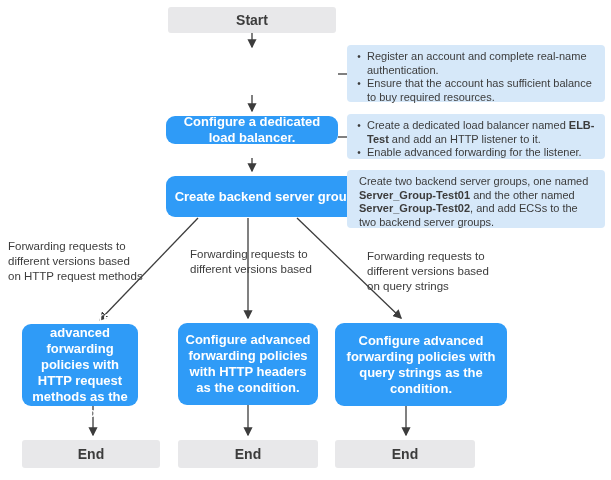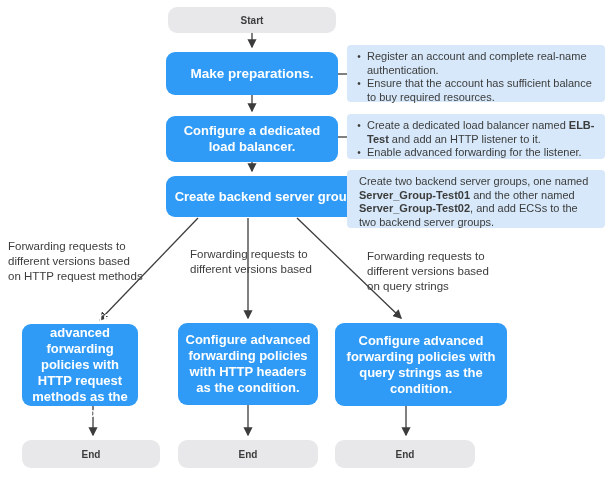--- a/index.html
+++ b/index.html
@@ -17,21 +17,21 @@
     display:flex; align-items:center; justify-content:center;
     text-align:center;
   }
   .node.blue {
     background:var(--node-blue,#2f9bf7); color:#ffffff;
     font-weight:bold; font-size:13px; line-height:16px;
     border-radius:9px; padding:3px 6px;
   }
   .node.gray {
     background:var(--node-gray,#e8e8ea); color:var(--text-dark,#3c3c3c);
-    font-weight:bold; font-size:10px; border-radius:9px;
+    font-weight:bold; font-size:14px; border-radius:3px;
   }
 
   .note {
     position:absolute; box-sizing:border-box;
     background:var(--note-bg,#d6e8f9); border-radius:4px;
     color:var(--text-dark,#3c3c3c); font-size:11px; line-height:13.5px;
     padding:5px 8px 4px 4px;
   }
   .note .item { display:grid; grid-template-columns:16px 1fr; }
   .note .bullet { text-align:center; font-size:10px; }
@@ -66,23 +66,22 @@
     <line x1="338" y1="74" x2="349" y2="74"></line>
     <circle cx="351" cy="74" r="3.2"></circle>
     <line x1="338" y1="137" x2="349" y2="137"></line>
     <circle cx="351" cy="137" r="3.2"></circle>
     <line x1="338" y1="196" x2="349" y2="196"></line>
     <circle cx="351" cy="196" r="3.2"></circle>
   </svg>
 
   <div class="node gray" style="left:168px; top:7px; width:168px; height:26px;">Start</div>
 
-  <div class="node blue" style="left:166px; top:52px; width:172px; height:43px; font-size:13.5px;">Make preparations.</div>
 
-  <div class="node blue" style="left:166px; top:116px; width:172px; height:46px;">Configure a dedicated load balancer.</div>
+  <div class="node blue" style="left:166px; top:116px; width:172px; height:28px;">Configure a dedicated load balancer.</div>
 
   <div class="node blue" style="left:166px; top:176px; width:208px; height:41px;">Create backend server groups.</div>
 
   <div class="note" style="left:347px; top:45px; width:258px; height:57px;">
     <div class="item">
       <span class="bullet">•</span>
       <span>Register an account and complete real-name authentication.</span>
     </div>
     <div class="item">
       <span class="bullet">•</span>

